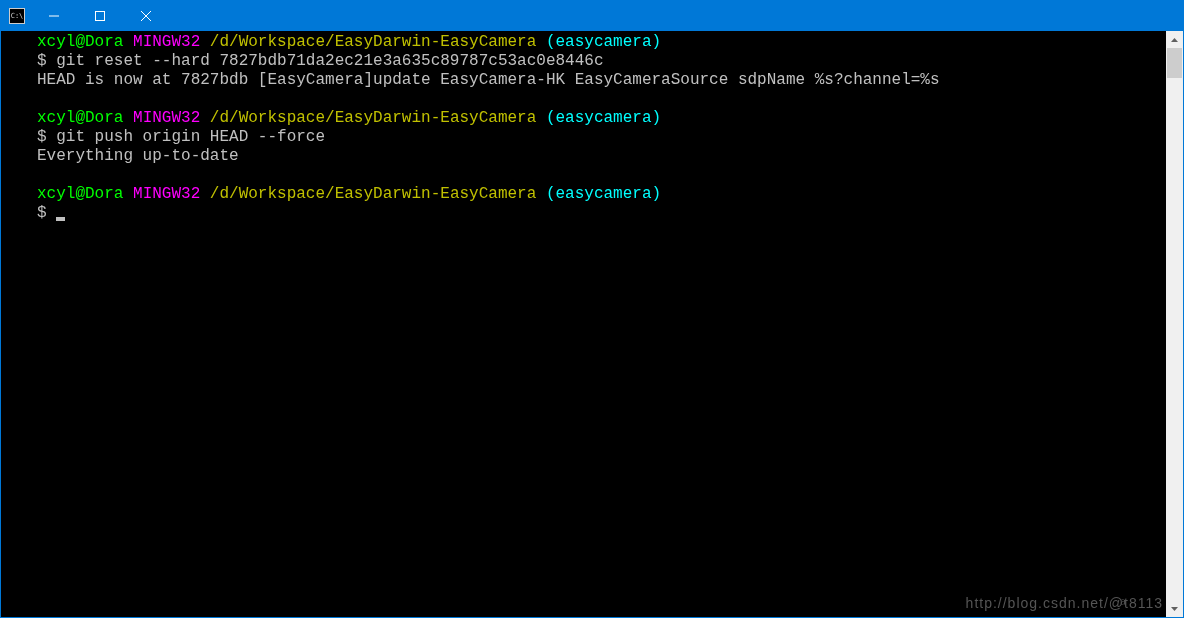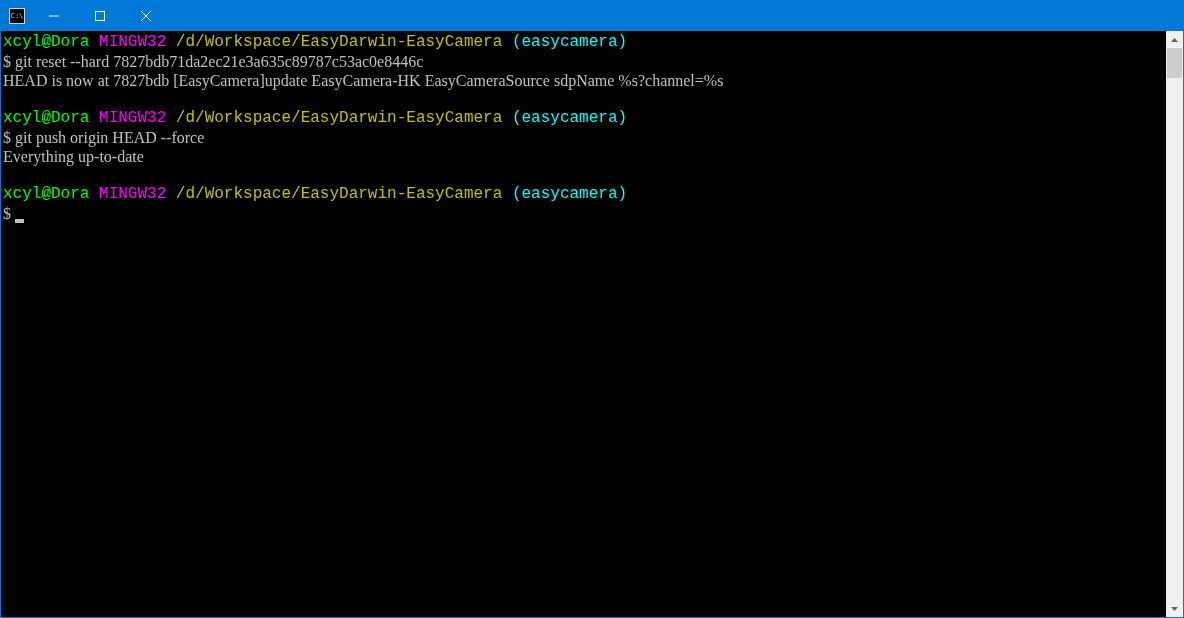--- a/index.html
+++ b/index.html
@@ -75,20 +75,21 @@
     }
     .terminal {
       flex: 1;
       background: #000;
       color: #c0c0c0;
       font-size: 16px;
       line-height: 19px;
       padding: 2px 2px;
       white-space: pre;
       overflow: hidden;
+      margin-left: 34px;
     }
     .scrollbar {
       width: 17px;
       background: #f0f0f0;
       position: relative;
     }
     .scroll-thumb {
       position: absolute;
       top: 17px;
       width: 15px;
@@ -109,21 +110,21 @@
     .scroll-arrow.down { bottom: 0; }
     .scroll-arrow svg {
       width: 7px;
       height: 4px;
       fill: #606060;
     }
     .green { color: #00ff00; }
     .magenta { color: #ff00ff; }
     .yellow { color: #c0c000; }
     .cyan { color: #00ffff; }
-    .white { color: #c0c0c0; font-family: Liberation Serif, serif; }
+    .white { color: #c0c0c0; }
     .cursor-block {
       display: inline-block;
       width: 9px;
       height: 4px;
       background: #c0c0c0;
       vertical-align: bottom;
       margin-bottom: 2px;
     }
     .watermark {
       position: absolute;
@@ -169,14 +170,15 @@
             <polygon points="3.5,0 7,4 0,4"></polygon>
           </svg>
       </div>
       <div class="scroll-thumb"></div>
       <div class="scroll-arrow down">
         <svg viewBox="0 0 7 4">
             <polygon points="0,0 7,0 3.5,4"></polygon>
           </svg>
       </div>
     </div>
+    <div class="watermark">http://blog.csdn.net/@ͣt8113</div>
   </div>
 </div>
 
 </body></html>

